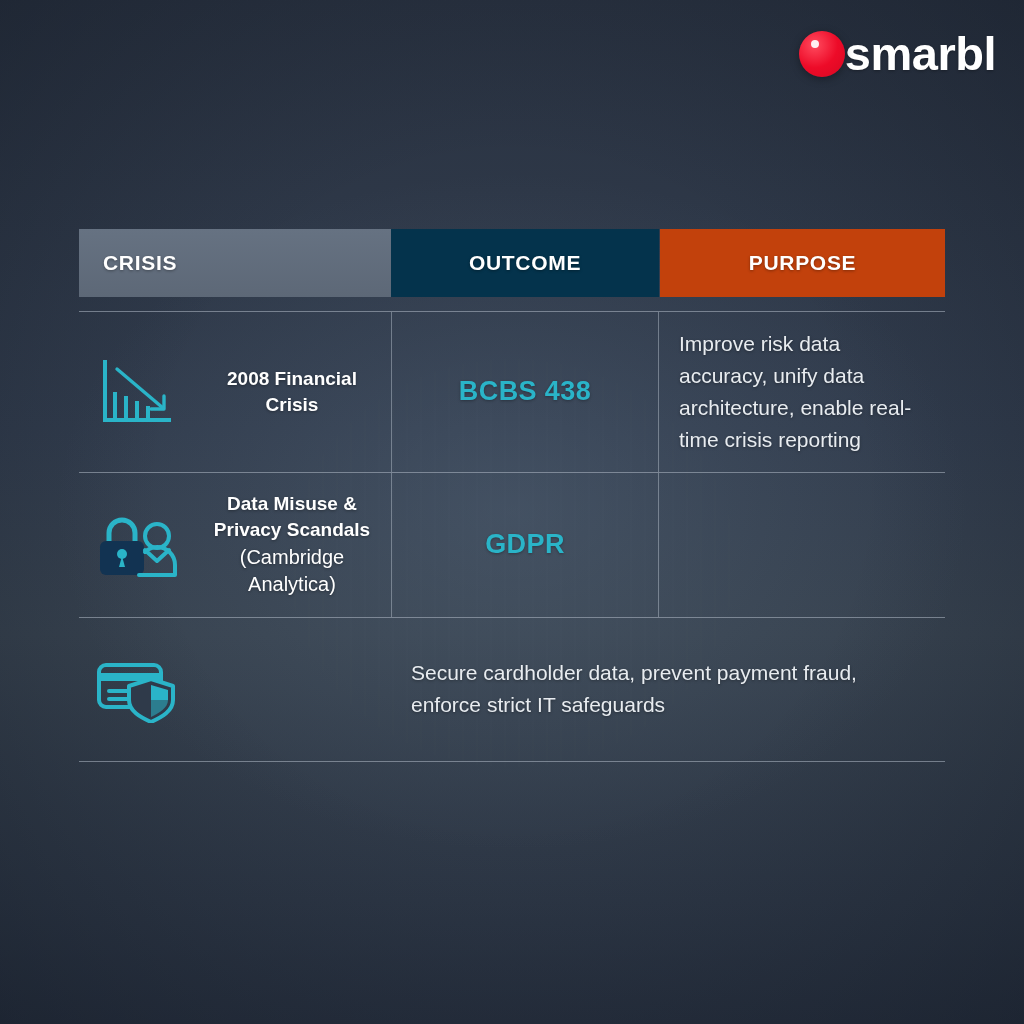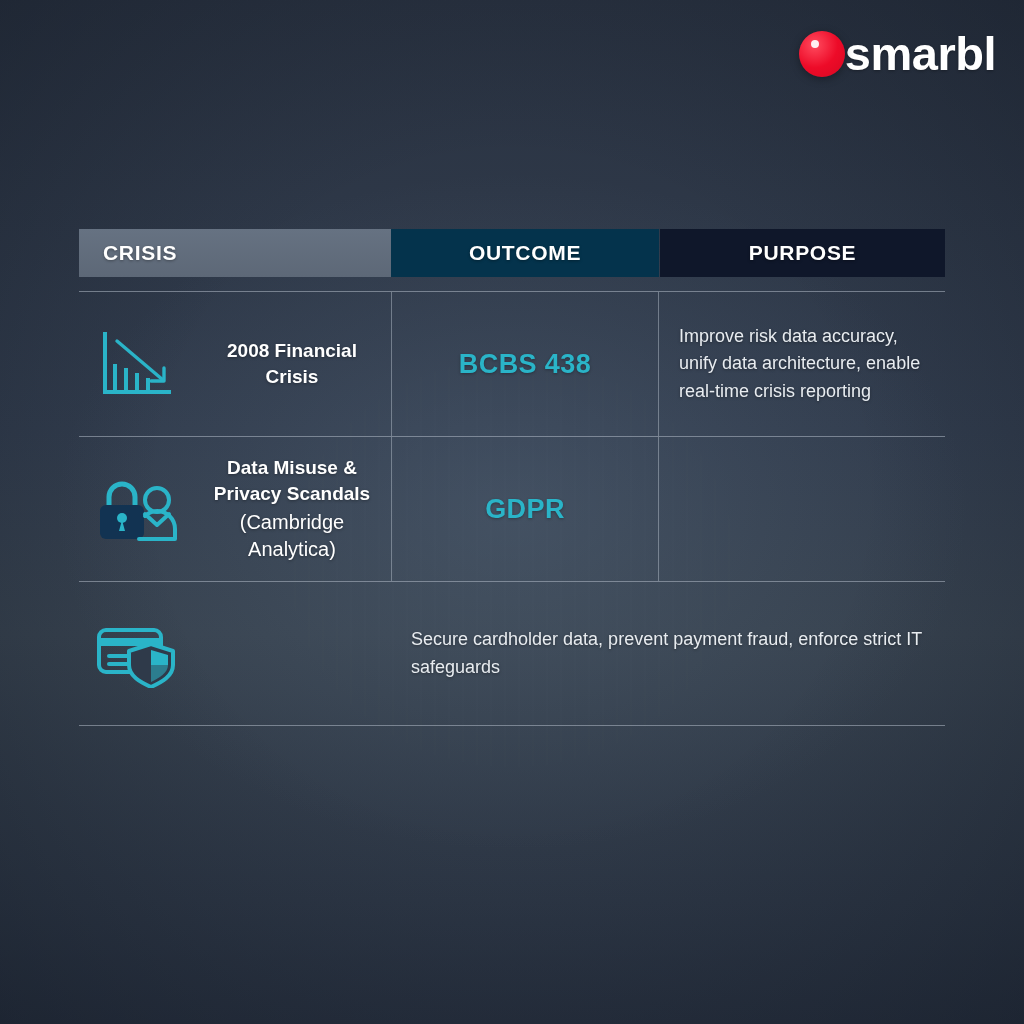--- a/index.html
+++ b/index.html
@@ -58,41 +58,41 @@
     text-shadow:0 1px 3px rgba(0,0,0,.30);
   }
 
   
   .table{
     position:absolute;
     left:79px; top:229px; width:866px;
     z-index:5;
   }
 
-  .thead{ display:flex; height:48px; }
+  .thead{ display:flex; height:68px; }
   .th{
     display:flex; align-items:center;
     color:#ffffff; font-weight:bold; font-size:21px;
     letter-spacing:.7px;
     text-shadow:0 1px 3px rgba(0,0,0,.35);
   }
   .th-crisis{
     width:312px;
     background:linear-gradient(180deg,#667282 0%,#5d6877 100%);
     padding-left:24px;
     justify-content:flex-start;
   }
   .th-outcome{
     width:268px; margin-left:0;
     background:#04334c;
     justify-content:center;
   }
   .th-purpose{
     flex:1; margin-left:1px;
-    background:#0f172a;
+    background:#c2410c;
     justify-content:center;
   }
 
   .tbody{ margin-top:14px; }
 
   .row{
     display:flex;
     border-top:1px solid rgba(176,186,198,.55);
     min-height:145px;
   }
@@ -136,21 +136,21 @@
     margin-top:2px;
   }
   .outcome-text{
     color:#2ab4c8;
     font-size:27px; font-weight:bold;
     letter-spacing:.4px;
     text-shadow:0 1px 3px rgba(0,0,0,.30);
   }
   .purpose-text{
     color:#e8ecf0;
-    font-size:18px;
+    font-size:21px;
     line-height:1.52;
     text-shadow:0 1px 3px rgba(0,0,0,.35);
   }
 </style>
 </head>
 <body>
 
 <div class="bg-base"></div>
 <div class="bg-glow"></div>
 <div class="bg-streaks"></div>

